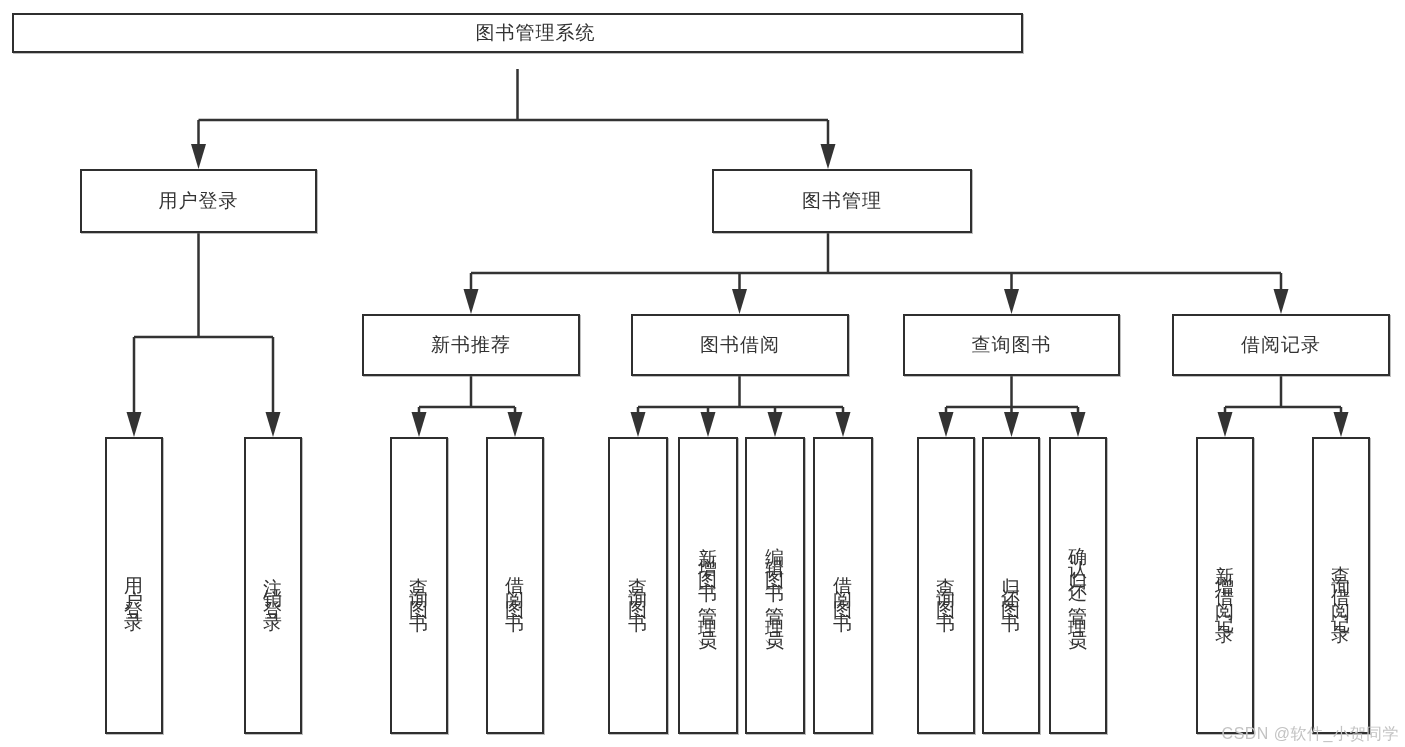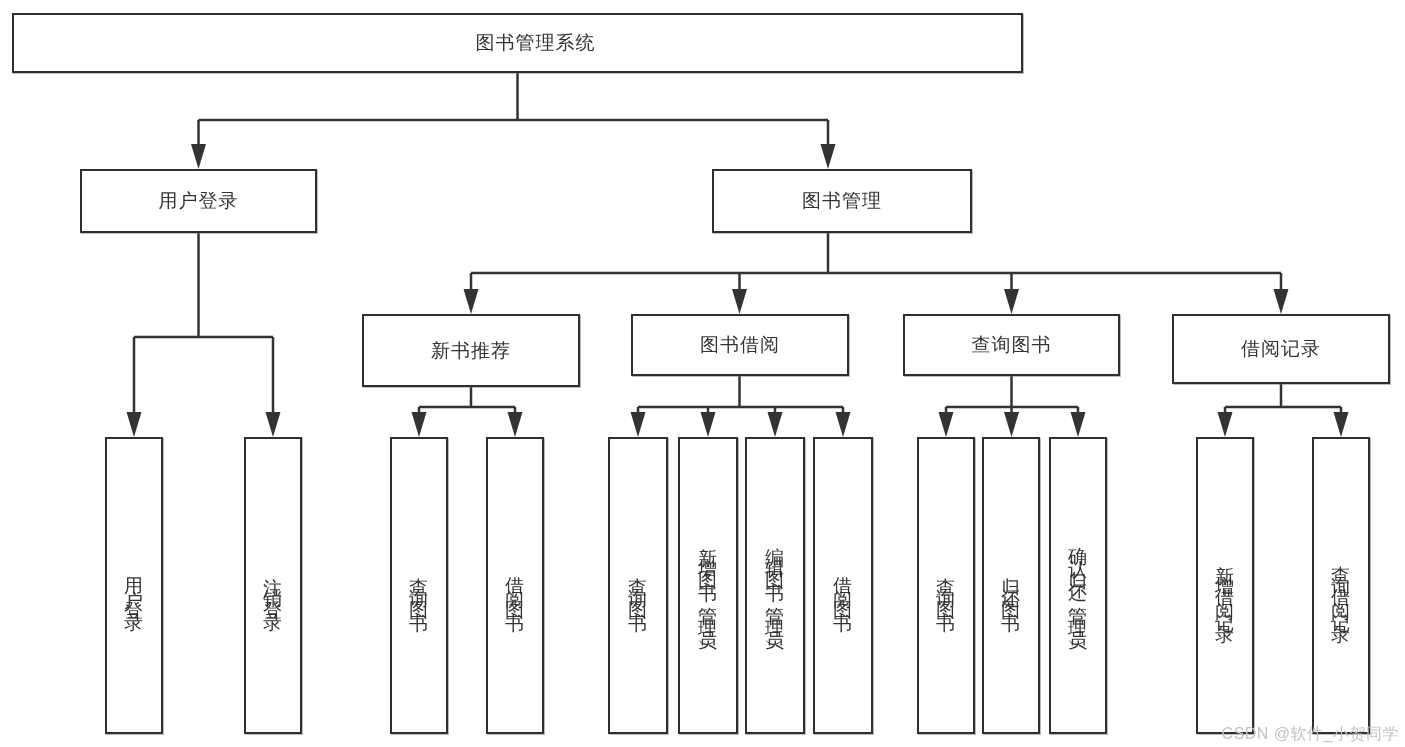--- a/index.html
+++ b/index.html
@@ -114,29 +114,29 @@
       <polygon class="carrow" points="1070.5,412 1085.5,412 1078,437"></polygon>
     </g>
 
     <g>
       <path class="cline" d="M1281 376 V407 M1225 407 H1341 M1225 407 V414 M1341 407 V414"></path>
       <polygon class="carrow" points="1217.5,412 1232.5,412 1225,437"></polygon>
       <polygon class="carrow" points="1333.5,412 1348.5,412 1341,437"></polygon>
     </g>
   </svg>
 
-  <div class="node" style="left:12px; top:13px; width:1011px; height:60px;padding-left:36px;">图书管理系统</div>
+  <div class="node" style="left:12px; top:13px; width:1011px; height:40px;padding-left:36px;">图书管理系统</div>
 
   <div class="node" style="left:80px; top:169px; width:237px; height:64px;">用户登录</div>
   <div class="node" style="left:712px; top:169px; width:260px; height:64px;">图书管理</div>
 
-  <div class="node" style="left:362px; top:314px; width:218px; height:73px;">新书推荐</div>
+  <div class="node" style="left:362px; top:314px; width:218px; height:62px;">新书推荐</div>
   <div class="node" style="left:631px; top:314px; width:218px; height:62px;">图书借阅</div>
   <div class="node" style="left:903px; top:314px; width:217px; height:62px;">查询图书</div>
-  <div class="node" style="left:1172px; top:314px; width:218px; height:70px;">借阅记录</div>
+  <div class="node" style="left:1172px; top:314px; width:218px; height:62px;">借阅记录</div>
 
   <div class="node" style="left:105px; top:437px; width:58px; height:297px;">
     <span class="vtext">用户登录</span>
   </div>
   <div class="node" style="left:244px; top:437px; width:58px; height:297px;">
     <span class="vtext">注销登录</span>
   </div>
 
   <div class="node" style="left:390px; top:437px; width:58px; height:297px;">
     <span class="vtext">查询图书</span>

